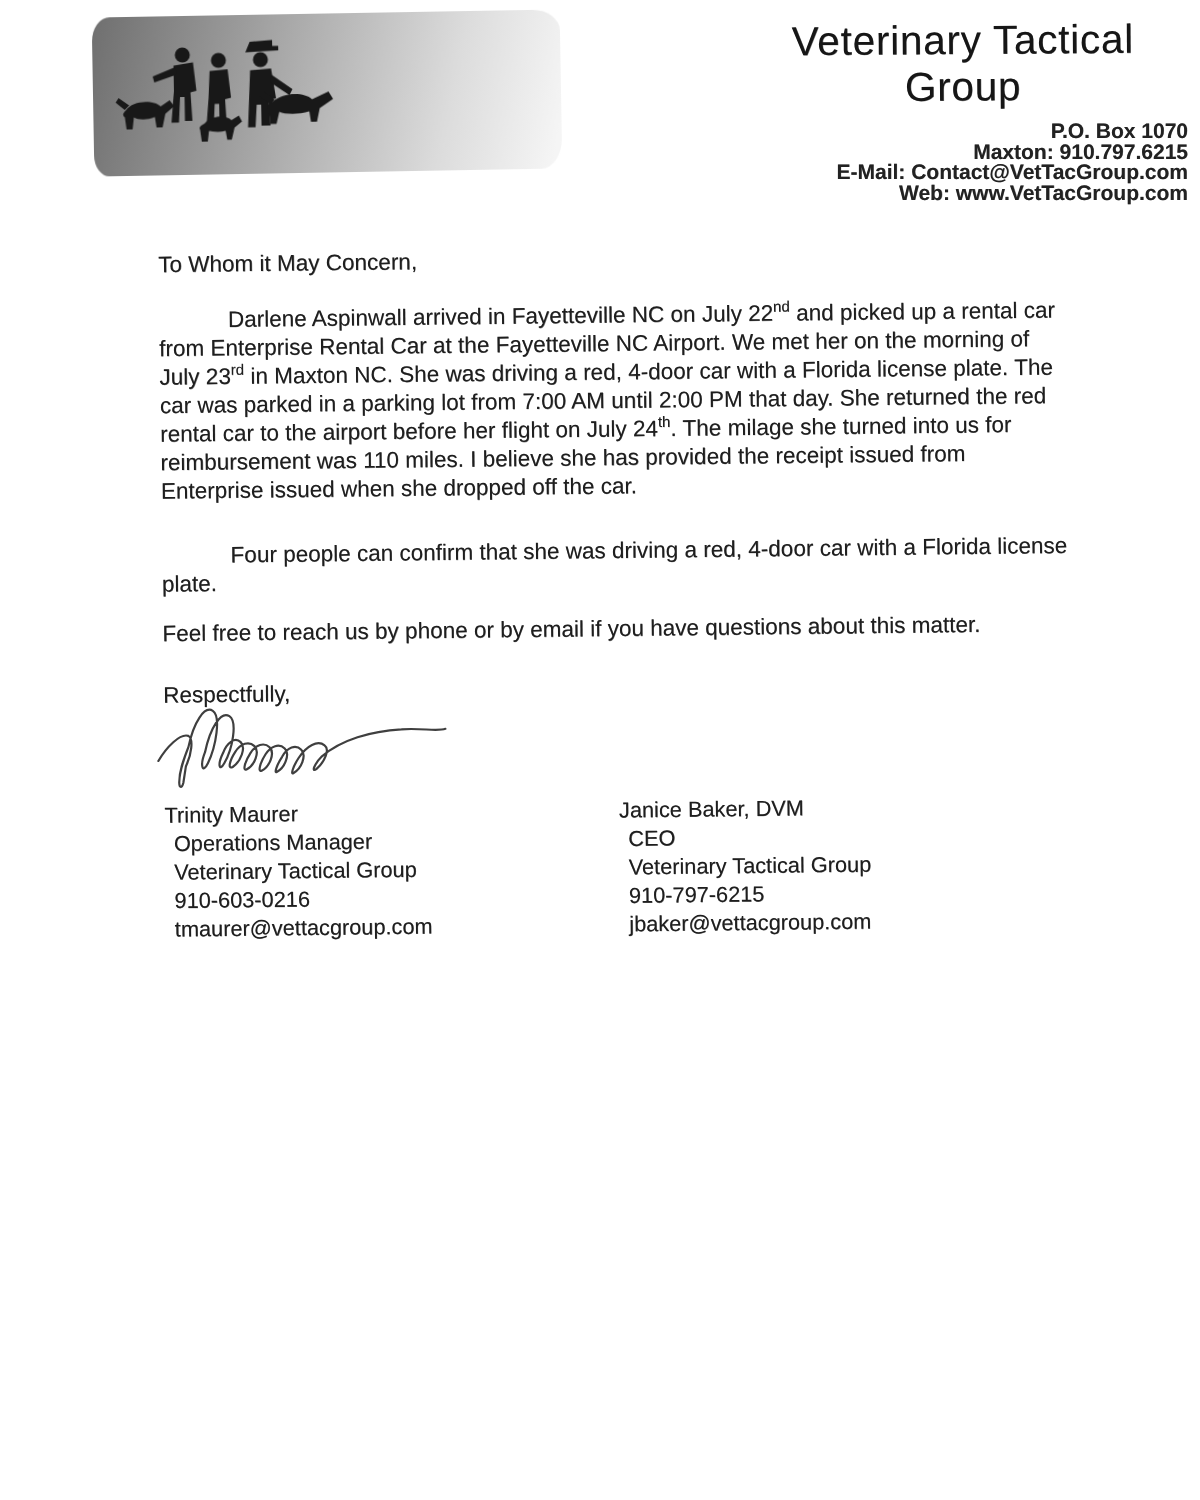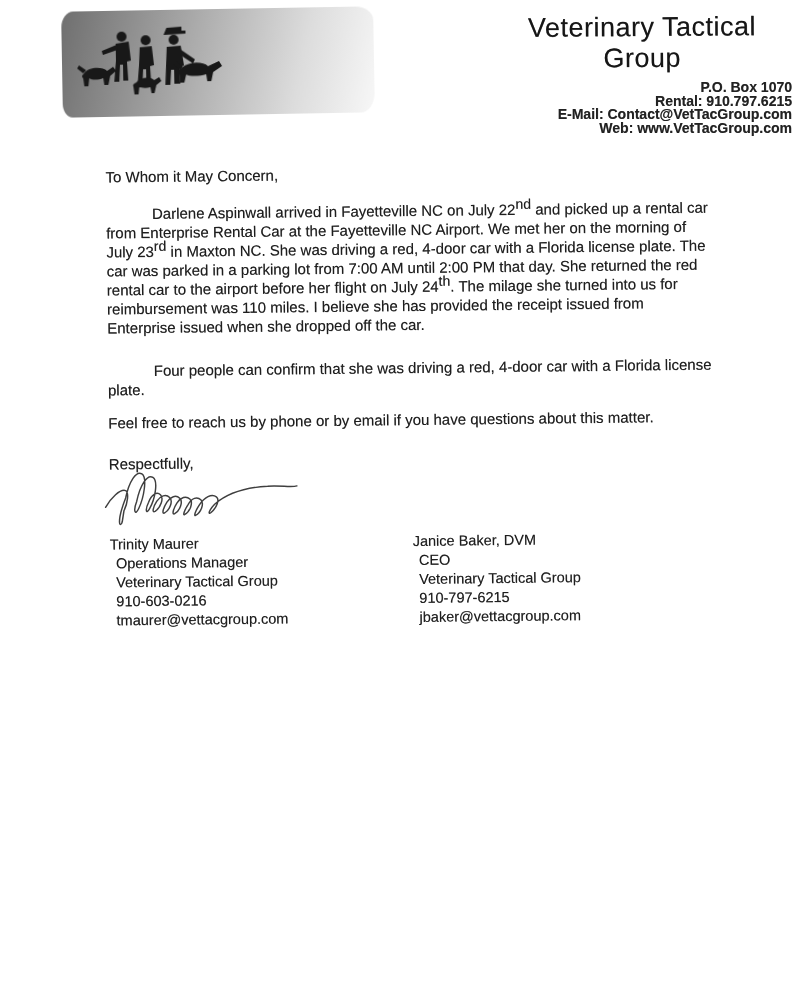--- a/index.html
+++ b/index.html
@@ -42,21 +42,21 @@
     transform:rotate(-.65deg);
     text-shadow:.2px .2px .35px rgba(35,35,35,.55);
   }
   .letter p{margin:0;}
   .salutation{margin-bottom:18px !important;}
   .para{text-indent:46px;}
   .para-1{margin-bottom:24px !important;}
   .para-2{margin-bottom:14px !important;}
   .para-3{margin-bottom:22px !important;text-indent:0;}
   .closing{margin-bottom:0 !important;}
-  sup{font-size:14px;line-height:0;}
+  sup{font-size:10px;line-height:0;}
   .signature{margin:-12px 0 0 -16px;height:64px;}
   .signature svg{overflow:visible;}
   .sig-stroke{fill:none;stroke:#2a2a2a;stroke-width:1.6;stroke-linecap:round;opacity:.9;}
   
   .contacts{display:flex;margin-top:10px;font-size:14.5px;line-height:19px;}
   .contact-col{width:303px;}
   .contact-col div:not(:first-child){padding-left:6px;}
 </style>
 </head>
 <body>
@@ -87,21 +87,21 @@
         <path d="M108,48 C115,42 129,42 134,47 L145,42 L148,47 L139,53 L137,62 L133,62 L132,55 C125,57 116,57 112,55 L110,63 L106,63 L105,54 C103,51 105,49 108,48 Z"></path>
         <path d="M106,50 L99,44 L102,41 L109,47 Z"></path>
       </g>
     </svg>
   </div>
 
   <div class="masthead">
     <div class="company-title">Veterinary Tactical Group</div>
     <div class="address">
       <div>P.O. Box 1070</div>
-      <div>Rental: 910.797.6215</div>
+      <div>Maxton: 910.797.6215</div>
       <div>E-Mail: Contact@VetTacGroup.com</div>
       <div>Web: www.VetTacGroup.com</div>
     </div>
   </div>
 
   <div class="letter">
 
     <p class="salutation">To Whom it May Concern,</p>
 
     <p class="para para-1"><span>Darlene Aspinwall arrived in Fayetteville NC on July 22</span><sup>nd</sup><span> and picked up a rental car from Enterprise Rental Car at the Fayetteville NC Airport. We met her on the morning of July 23</span><sup>rd</sup><span> in Maxton NC. She was driving a red, 4-door car with a Florida license plate. The car was parked in a parking lot from 7:00 AM until 2:00 PM that day. She returned the red rental car to the airport before her flight on July 24</span><sup>th</sup><span>. The milage she turned into us for reimbursement was 110 miles. I believe she has provided the receipt issued from Enterprise issued when she dropped off the car.</span></p>

